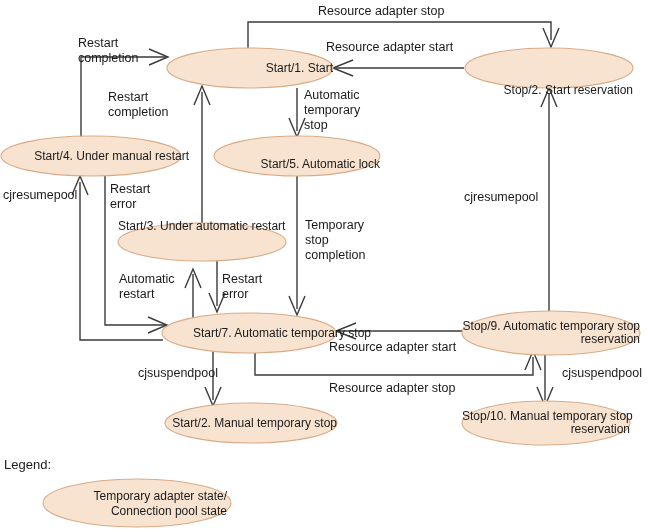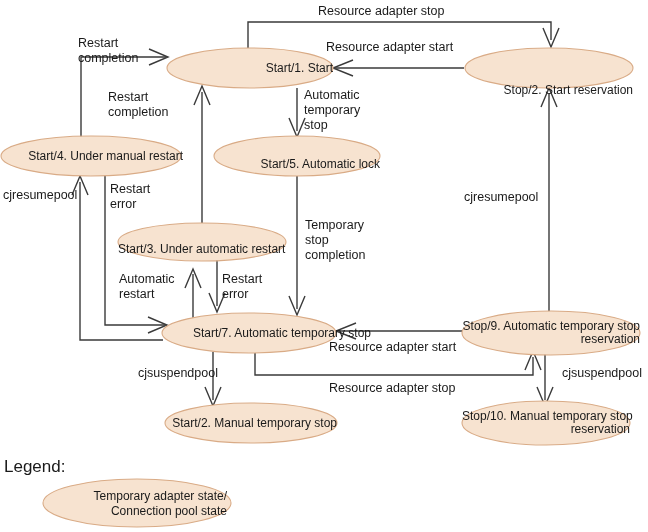--- a/index.html
+++ b/index.html
@@ -56,21 +56,21 @@
     position: absolute;
     font-size: 12.5px;
     line-height: 15px;
     color: #1a1a1a;
     white-space: nowrap;
   }
   .edge-label.ctr { text-align: left; }
   .edge-label.lft { text-align: right; }
   .legend-title {
     position: absolute;
-    font-size: 17px;
+    font-size: 13px;
     color: #1a1a1a;
   }
 </style>
 </head>
 <body>
 
 <div id="diagram-root">
 
   <svg class="layer" viewBox="0 0 648 532">
 
@@ -160,25 +160,25 @@
     <ellipse class="node-ellipse" cx="551" cy="333" rx="89" ry="22"></ellipse>
     <ellipse class="node-ellipse" cx="251" cy="423" rx="86" ry="20"></ellipse>
     <ellipse class="node-ellipse" cx="546" cy="423" rx="84" ry="22"></ellipse>
     <ellipse class="node-ellipse" cx="137" cy="503" rx="94" ry="24"></ellipse>
   </svg>
 
   <div class="node-label" style="left:167px; top:62px; width:166px;">Start/1. Start</div>
 
   <div class="node-label" style="left:465px; top:62px; width:168px;margin-top:22px;">Stop/2. Start reservation</div>
 
-  <div class="node-label" style="left:3px; top:150px; width:180px;">Start/4. Under manual restart</div>
+  <div class="node-label" style="left:9px; top:150px; width:180px;">Start/4. Under manual restart</div>
 
   <div class="node-label" style="left:214px; top:150px; width:166px;margin-top:8px;">Start/5. Automatic lock</div>
 
-  <div class="node-label" style="left:118px; top:243px; width:140px;">Start/3. Under automatic restart</div>
+  <div class="node-label" style="left:118px; top:220px; width:140px;">Start/3. Under automatic restart</div>
 
   <div class="node-label" style="left:162px; top:327px; width:209px;">Start/7. Automatic temporary stop</div>
 
   <div class="node-label" style="left:462px; top:320px; width:178px;">
     <span>Stop/9. Automatic temporary stop</span><br>
     <span>reservation</span>
   </div>
 
   <div class="node-label" style="left:165px; top:417px; width:172px;">Start/2. Manual temporary stop</div>
 

